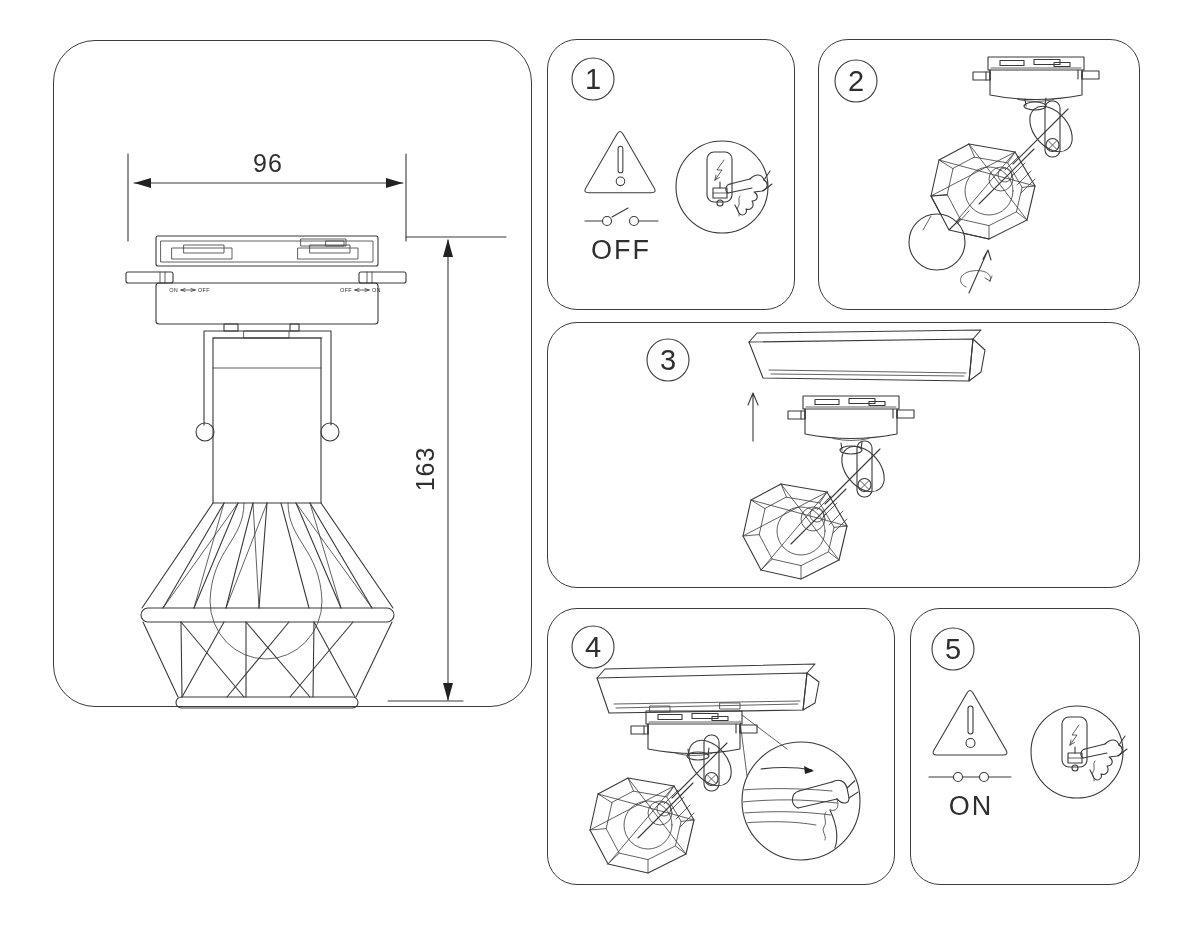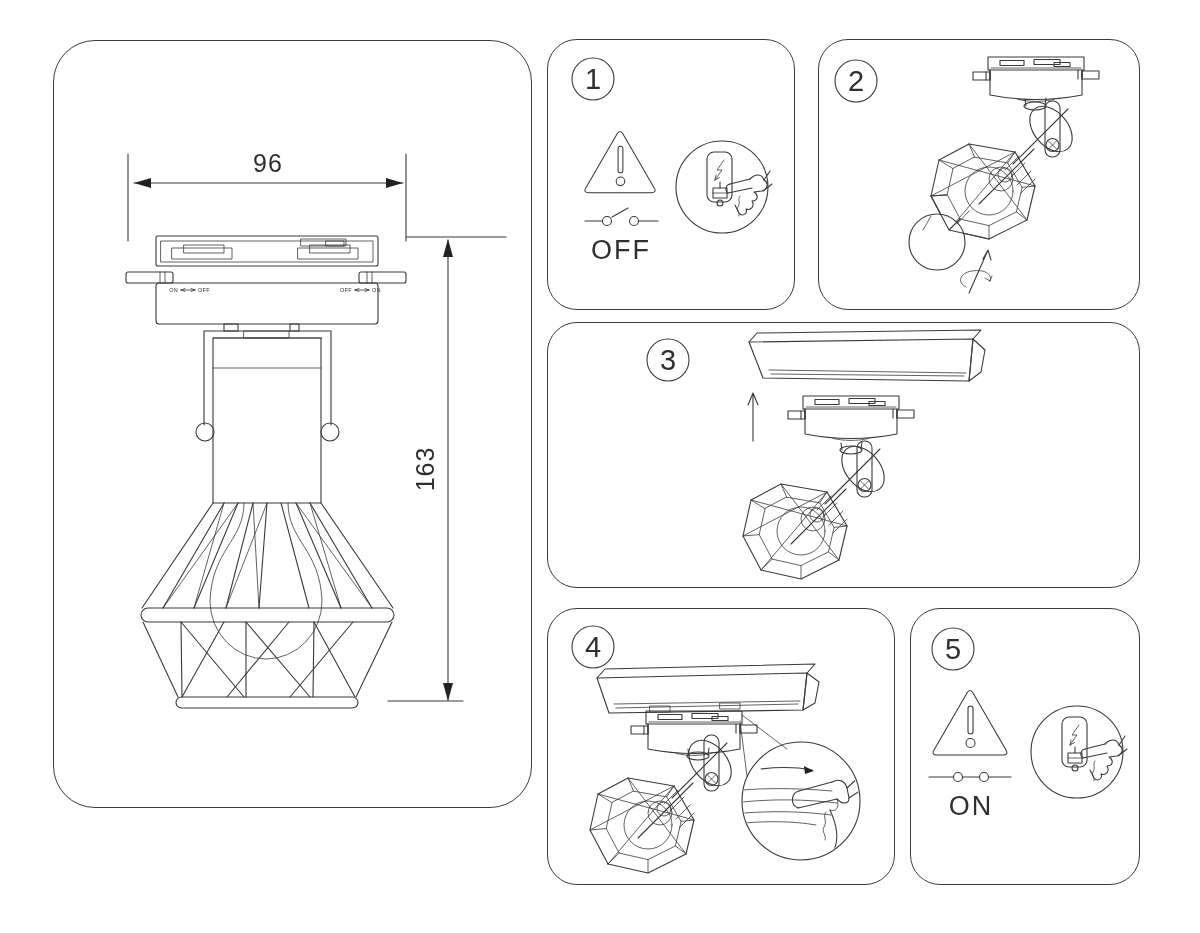--- a/index.html
+++ b/index.html
@@ -73,21 +73,21 @@
       <path d="M-82,15 L-24,91 M-112,31 L-16,57 M-36,23 L-102,101 M-120,67 L-36,23" class="thin"></path>
       <path d="M-32,27 L-46,41 M-26,34 L-40,48 M-20,42 L-34,56 M-16,50 L-30,64" class="thin"></path>
       <circle cx="-50" cy="50" r="12" class="thin"></circle>
       <circle cx="-46" cy="46" r="7" class="thin"></circle>
     </g>
   </defs>
 </svg>
 
 <div id="stage">
 
-  <div class="panel" style="left:53px;top:40px;width:479px;height:768px;border-radius:42px;">
+  <div class="panel" style="left:53px;top:40px;width:479px;height:667px;border-radius:42px;">
     <svg width="479" height="852" viewBox="0 0 479 852">
 
       <g>
         <text class="dim" x="214" y="131" text-anchor="middle">96</text>
         <path d="M74,113 L74,200 M352,113 L352,200"></path>
         <path d="M80,142 L349,142"></path>
         <polygon class="fill" points="80,142 97,137 97,147"></polygon>
         <polygon class="fill" points="349,142 332,137 332,147"></polygon>
       </g>
 

